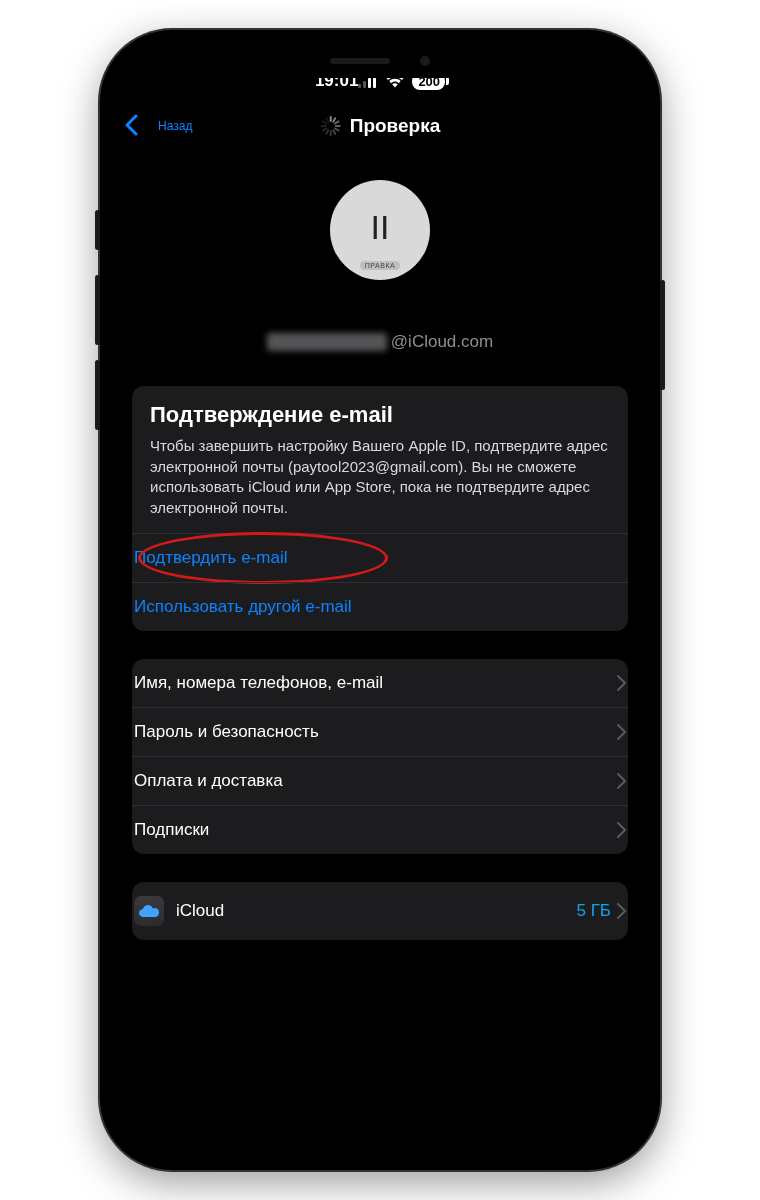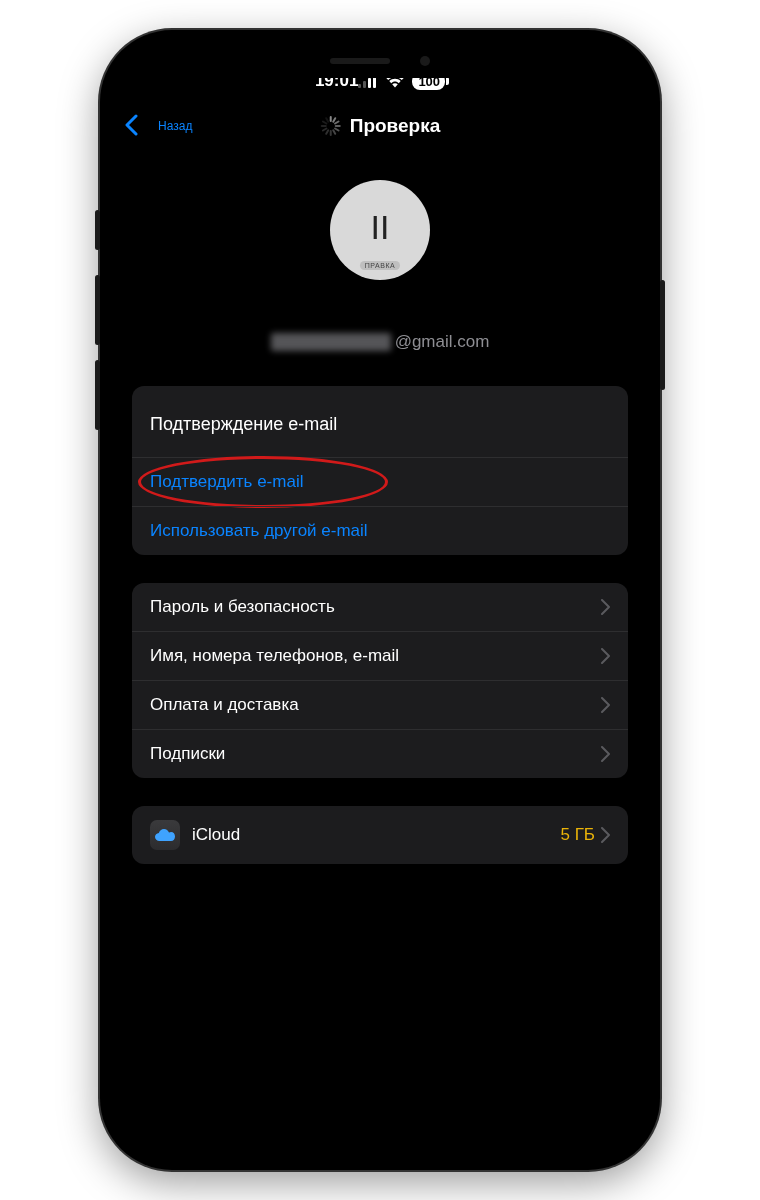--- a/index.html
+++ b/index.html
@@ -187,44 +187,43 @@
   .card {
     background: #1c1c1e;
     border-radius: 12px;
     overflow: hidden;
     margin-bottom: 28px;
   }
   .card-pad {
     padding: 16px 18px 14px 18px;
   }
   .card-title {
-    font-size: 18px;
-    font-weight: 400;
+    font-size: 22px;
+    font-weight: 700;
     margin-bottom: 8px;
-    margin-top: 12px;
   }
   .card-body-text {
     font-size: 15px;
     line-height: 1.38;
     color: #d9d9de;
   }
   .row {
-    padding: 14px 18px;
+    padding: 14px 2px;
     display: flex;
     justify-content: space-between;
     align-items: center;
     font-size: 17px;
     position: relative;
   }
   .row + .row, .card-pad + .row {
     border-top: 0.5px solid #2e2e30;
   }
   .row.link { color: #0a84ff; }
   .row.nav-row { color: #fff; }
-  .row-sub { color:#eab308; display:flex; align-items:center; gap:6px;}
+  .row-sub { color:#0ea5e9; display:flex; align-items:center; gap:6px;}
   .chevron {
     color: #5a5a5e;
     display:inline-flex;
   }
 
   .highlight-ellipse {
     position: absolute;
     border: 3px solid #d11a1a;
     border-radius: 50%;
     width: 250px;
@@ -271,21 +270,21 @@
           </svg>
         </span>
         <span class="wifi-icon">
           <svg width="20" height="14" viewBox="0 0 20 14">
             <path d="M10 13.5 L7.2 10.3 C8 9.6 9 9.2 10 9.2 s2 .4 2.8 1.1 Z" fill="#fff"></path>
             <path d="M4.3 7.1 C5.9 5.6 7.9 4.8 10 4.8 s4.1 .8 5.7 2.3 l-1.9 2.1 C12.7 8.2 11.4 7.6 10 7.6 s-2.7 .6-3.8 1.6 Z" fill="#fff"></path>
             <path d="M1.3 3.9 C3.7 1.6 6.7 .4 10 .4 s6.3 1.2 8.7 3.5 l-1.9 2.1 C14.9 4.3 12.5 3.3 10 3.3 S5.1 4.3 3.2 6 Z" fill="#fff"></path>
           </svg>
         </span>
         <span class="battery-pill">
-          <span>100</span>
+          <span>200</span>
         </span>
       </div>
     </div>
 
     <div class="nav-bar">
       <div class="back-wrap">
         <span>
           <svg width="14" height="22" viewBox="0 0 14 22">
               <path d="M12 2 L3 11 L12 20" stroke="#0a84ff" stroke-width="3" fill="none" stroke-linecap="round" stroke-linejoin="round"></path>
             </svg>
@@ -313,48 +312,49 @@
 
     <div class="content">
 
       <div class="profile">
         <div class="avatar">
           <div class="avatar-initials">II</div>
           <div class="avatar-edit">ПРАВКА</div>
         </div>
         <div class="profile-email-row">
           <div class="email-redact"></div>
-          <span>@gmail.com</span>
+          <span>@iCloud.com</span>
         </div>
       </div>
 
       <div class="card">
         <div class="card-pad">
           <div class="card-title">Подтверждение e-mail</div>
+          <div class="card-body-text">Чтобы завершить настройку Вашего Apple ID, подтвердите адрес электронной почты (paytool2023@gmail.com). Вы не сможете использовать iCloud или App Store, пока не подтвердите адрес электронной почты.</div>
         </div>
         <div class="row link" style="position:relative;">
           <span>Подтвердить e-mail</span>
           <div class="highlight-ellipse"></div>
         </div>
         <div class="row link">
           <span>Использовать другой e-mail</span>
         </div>
       </div>
 
       <div class="card">
         <div class="row nav-row">
-          <span>Пароль и безопасность</span>
+          <span>Имя, номера телефонов, e-mail</span>
           <span class="chevron">
             <svg width="9" height="16" viewBox="0 0 9 16">
                 <path d="M1 1 L8 8 L1 15" stroke="#5a5a5e" stroke-width="2" fill="none" stroke-linecap="round" stroke-linejoin="round"></path>
               </svg>
           </span>
         </div>
         <div class="row nav-row">
-          <span>Имя, номера телефонов, e-mail</span>
+          <span>Пароль и безопасность</span>
           <span class="chevron">
             <svg width="9" height="16" viewBox="0 0 9 16">
                 <path d="M1 1 L8 8 L1 15" stroke="#5a5a5e" stroke-width="2" fill="none" stroke-linecap="round" stroke-linejoin="round"></path>
               </svg>
           </span>
         </div>
         <div class="row nav-row">
           <span>Оплата и доставка</span>
           <span class="chevron">
             <svg width="9" height="16" viewBox="0 0 9 16">

